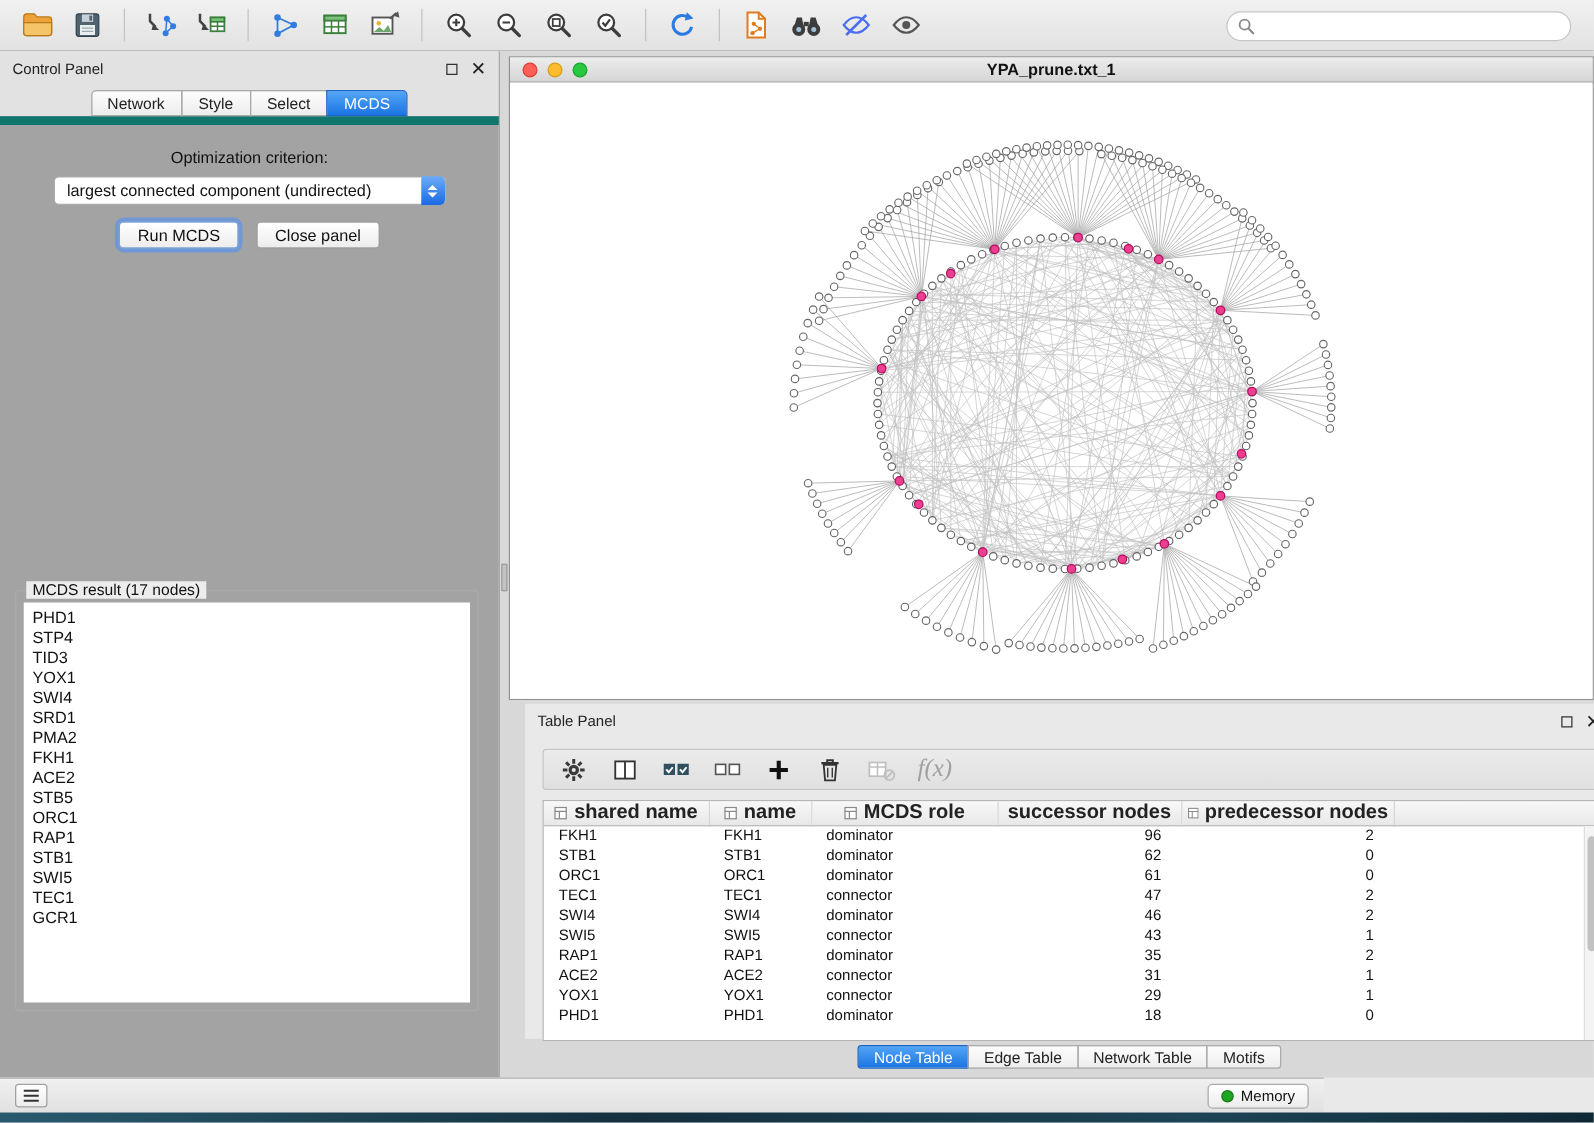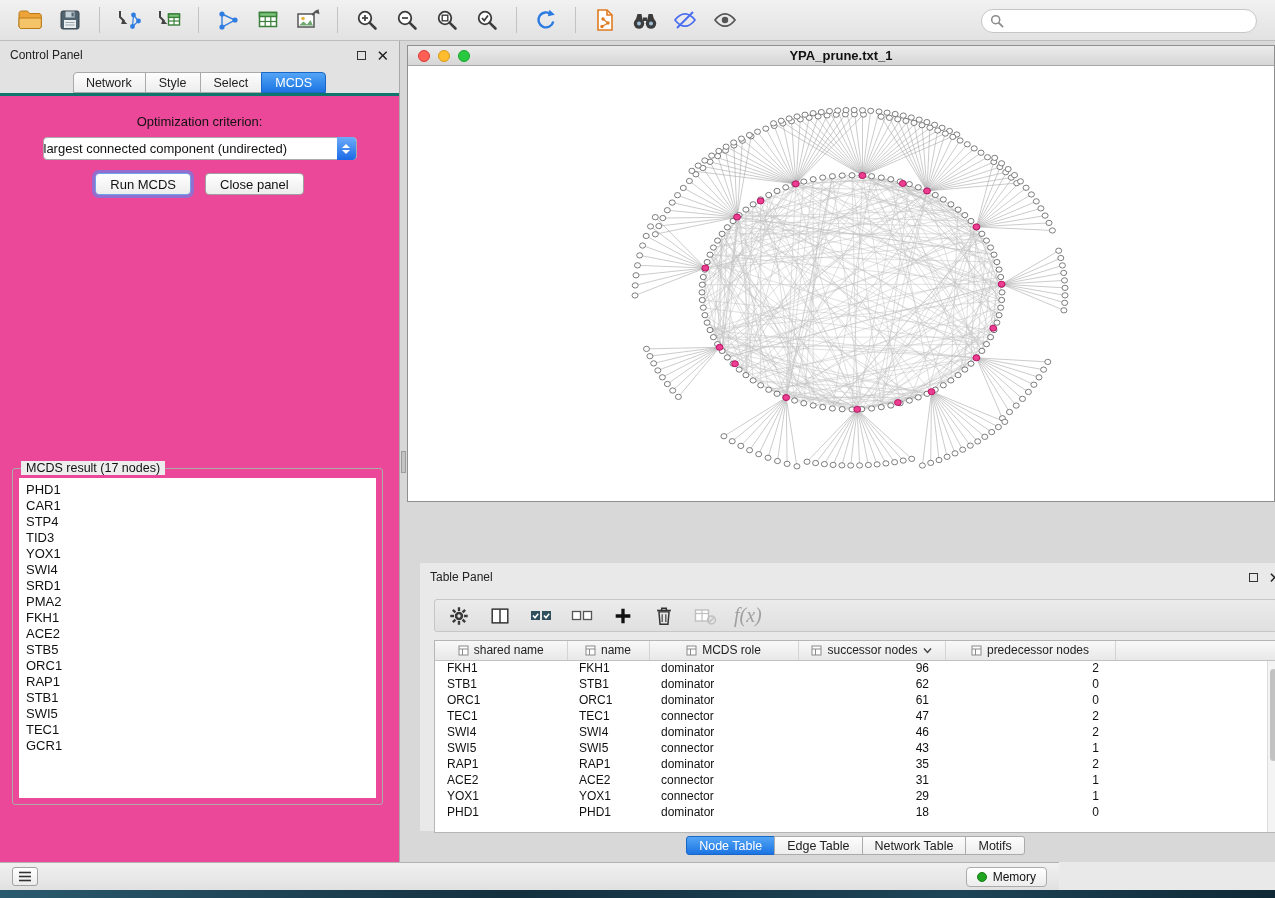--- a/index.html
+++ b/index.html
@@ -24,26 +24,26 @@
   .panel-title{font-size:12px;color:#222;}
   .panel-head-icons{margin-left:auto;display:flex;align-items:center;gap:10px;}
   .float-box{width:9px;height:9px;border:1.5px solid #333;background:transparent;}
   .x-icon{font-size:15px;font-weight:bold;color:#222;line-height:9px;}
   #cp-tabs{position:absolute;left:0;top:31px;width:100%;display:flex;justify-content:center;z-index:2;}
   .tab{height:21px;padding:0 13px;font-size:12.5px;display:flex;align-items:center;
     background:linear-gradient(#fdfdfd,#ededed);border:1px solid #a9a9a9;margin-left:-1px;color:#222;}
   .tab:first-child{border-radius:4px 0 0 0;margin-left:0;padding-left:12px;}
   .tab:last-child{border-radius:0 4px 0 0;}
   .tab.active{background:linear-gradient(#53a5f6,#1b74e2);color:#fff;border-color:#1a66c6;}
-  #cp-content{position:absolute;left:0;top:52px;width:100%;height:769px;background:#ec4899;
-    border-top:3px solid #0f766e;}
+  #cp-content{position:absolute;left:0;top:52px;width:100%;height:769px;background:#a3a3a3;
+    border-top:7px solid #0f766e;}
   .opt-label{margin-top:18px;text-align:center;font-size:13px;color:#111;}
   .dropdown{margin:8px auto 0 auto;width:314px;height:23px;background:#fff;border:1px solid #ababab;
     border-radius:4px;display:flex;align-items:center;position:relative;}
-  .dropdown .dd-text{font-size:13px;padding-left:0;color:#111;white-space:nowrap;overflow:hidden;}
+  .dropdown .dd-text{font-size:13px;padding-left:10px;color:#111;white-space:nowrap;overflow:hidden;}
   .dd-stepper{position:absolute;right:0;top:-1px;width:19px;height:23px;border-radius:0 4px 4px 0;
     background:linear-gradient(#6cacf8,#1a6ae6);display:flex;flex-direction:column;
     align-items:center;justify-content:center;gap:2px;}
   .dd-up{width:0;height:0;border-left:4px solid transparent;border-right:4px solid transparent;
     border-bottom:4.5px solid #fff;}
   .dd-down{width:0;height:0;border-left:4px solid transparent;border-right:4px solid transparent;
     border-top:4.5px solid #fff;}
   .btn-row{margin-top:13px;display:flex;justify-content:center;gap:14px;}
   .mac-btn{height:22px;padding:0 14px;font-size:13px;font-family:inherit;color:#111;
     background:linear-gradient(#ffffff,#ededed);border:1px solid #9f9f9f;border-radius:4px;}
@@ -53,42 +53,42 @@
   .group-legend{position:absolute;top:-8px;left:8px;background:#ededed;padding:0 5px;
     font-size:12.5px;color:#111;}
   .mcds-list{position:absolute;left:6px;right:6px;top:9px;bottom:6px;background:#fff;
     overflow:hidden;padding:4px 0 0 7px;}
   .mcds-item{font-size:13px;line-height:16px;color:#111;}
   
   #right-region{position:absolute;left:400px;top:41px;width:875px;height:821px;background:#d8d8d8;}
   .v-splitter{position:absolute;left:0;top:0;width:7px;height:100%;background:#d8d8d8;}
   .splitter-handle{position:absolute;left:1px;top:410px;width:5px;height:22px;background:#c2c2c2;border:1px solid #9d9d9d;}
   
-  #network-window{position:absolute;left:7px;top:4px;width:868px;height:457px;
+  #network-window{position:absolute;left:7px;top:4px;width:868px;height:515px;
     border:1px solid #8f8f8f;background:#fff;}
   .win-titlebar{height:20px;background:linear-gradient(#ececec,#d6d6d6);
     border-bottom:1px solid #a8a8a8;position:relative;display:flex;align-items:center;justify-content:center;}
   .traffic{position:absolute;left:10px;top:4px;display:flex;gap:8px;}
   .light{width:12px;height:12px;border-radius:50%;}
   .win-title{font-size:13px;font-weight:bold;color:#111;}
   .net-canvas{position:absolute;left:0;top:21px;right:0;bottom:0;background:#fff;}
   .net-canvas svg{width:100%;height:100%;}
   
   #table-panel{position:absolute;left:20px;top:522px;width:871px;height:268px;background:#e9e9e9;}
   .tp-toolbar{position:absolute;left:14px;right:12px;top:36px;height:33px;
     background:linear-gradient(#ebebeb,#e0e0e0);border:1px solid #c6c6c6;border-radius:3px;
     display:flex;align-items:center;gap:17px;padding-left:12px;}
   .tp-btn{background:none;border:none;padding:0;display:flex;align-items:center;justify-content:center;width:24px;height:24px;}
   .fx{font-family:"Liberation Serif","DejaVu Serif",serif;font-style:italic;font-size:20px;color:#a0a0a0;}
   .table-wrap{position:absolute;left:14px;right:12px;top:77px;height:193px;background:#fff;
     border:1px solid #b5b5b5;overflow:hidden;}
   table.node-table{border-collapse:collapse;table-layout:fixed;width:100%;font-size:12px;}
   table.node-table th{height:19px;background:linear-gradient(#f8f8f8,#e8e8e8);
-    border-bottom:1px solid #c2c2c2;border-right:1px solid #d4d4d4;font-weight:normal;
-    font-size:12px;color:#222;padding:0 4px;white-space:nowrap;overflow:hidden;}
+    border-bottom:1px solid #c2c2c2;border-right:1px solid #d4d4d4;font-weight:bold;
+    font-size:16px;color:#222;padding:0 4px;white-space:nowrap;overflow:hidden;}
   .th-inner{display:flex;align-items:center;justify-content:center;gap:5px;}
   table.node-table td{height:16px;padding:0 4px 0 12px;color:#111;white-space:nowrap;overflow:hidden;}
   table.node-table td.num{text-align:right;padding-right:16px;}
   .vscroll{position:absolute;right:0;top:20px;bottom:0;width:11px;background:#f4f4f4;border-left:1px solid #ddd;}
   .vscroll-thumb{position:absolute;left:2px;top:8px;width:7px;height:92px;background:#c2c2c2;border-radius:4px;}
   .tp-tabs{position:absolute;left:0;right:0;top:273px;display:flex;justify-content:center;}
   .tp-tab{height:19px;padding:0 12px;font-size:12.5px;display:flex;align-items:center;
     background:linear-gradient(#fdfdfd,#ededed);border:1px solid #ababab;margin-left:-1px;color:#222;}
   .tp-tab:first-child{border-radius:3px 0 0 3px;margin-left:0;}
   .tp-tab:last-child{border-radius:0 3px 3px 0;}
@@ -277,21 +277,20 @@
         </span>
     </div>
     <div class="btn-row">
       <button class="mac-btn focus-ring">Run MCDS</button>
       <button class="mac-btn">Close panel</button>
     </div>
     <div class="group-box">
       <span class="group-legend">MCDS result (17 nodes)</span>
       <div class="mcds-list">
           <div class="mcds-item">PHD1</div>
-          <div class="mcds-item">CAR1</div>
           <div class="mcds-item">STP4</div>
           <div class="mcds-item">TID3</div>
           <div class="mcds-item">YOX1</div>
           <div class="mcds-item">SWI4</div>
           <div class="mcds-item">SRD1</div>
           <div class="mcds-item">PMA2</div>
           <div class="mcds-item">FKH1</div>
           <div class="mcds-item">ACE2</div>
           <div class="mcds-item">STB5</div>
           <div class="mcds-item">ORC1</div>

